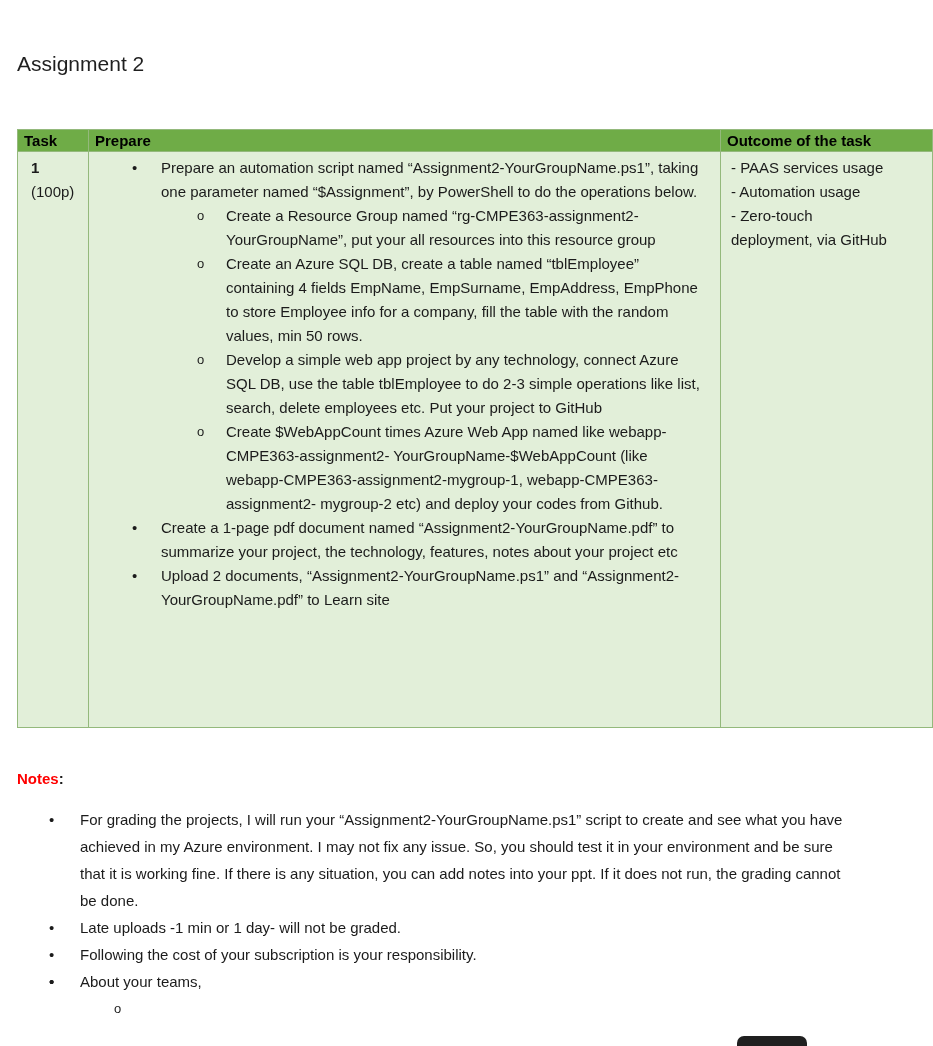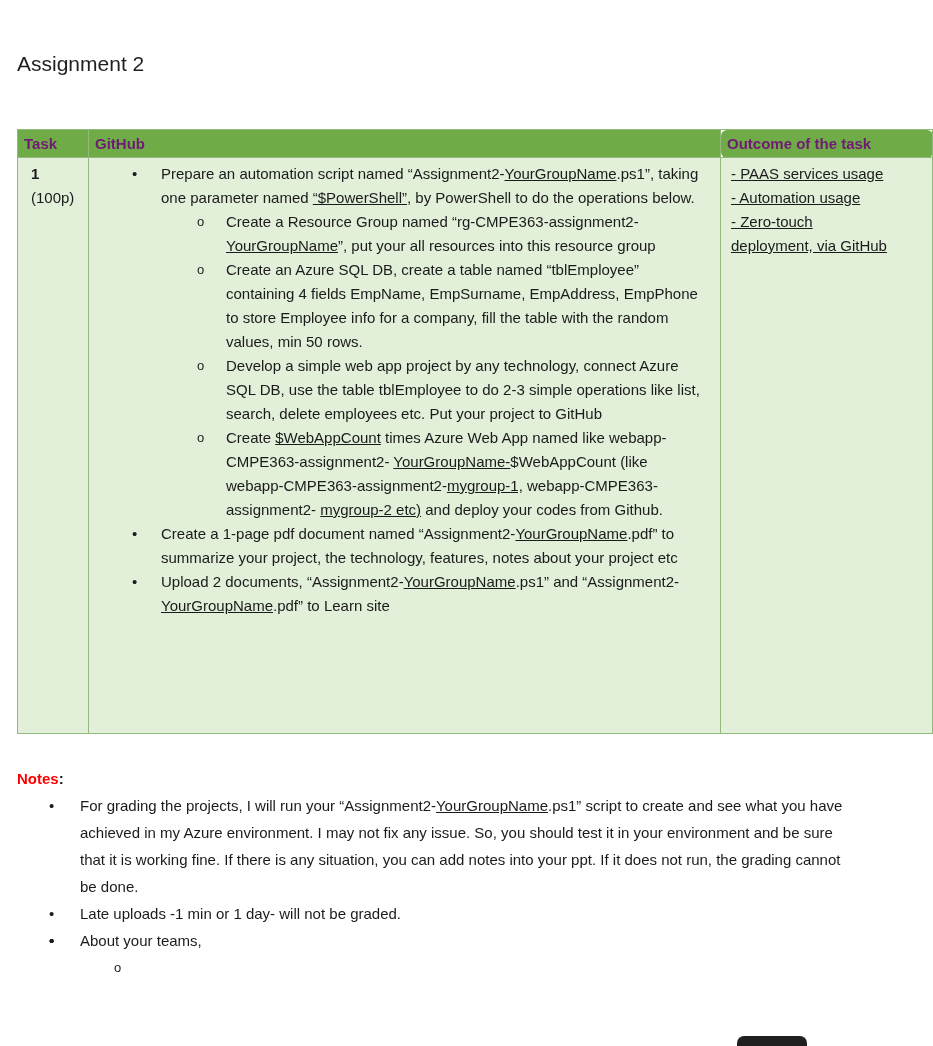--- a/index.html
+++ b/index.html
@@ -15,49 +15,49 @@
     position:absolute; left:17px; top:52px;
     font-size:21px; font-weight:400; color:#1f1f1f;text-align:right;
   }
   .task-table {
     position:absolute; left:17px; top:129px;
     width:915px; border-collapse:collapse; table-layout:fixed;
   }
   .task-table th, .task-table td { border:1px solid var(--border_green,#94B97C); }
   .task-table thead th {
     background:var(--header_green,#6FAC47);
-    color:#701a75; font-size:15px; font-weight:700;
-    text-align:left; height:28px; padding:1px 6px 1px 6px;
+    color:#000000; font-size:15px; font-weight:700;
+    text-align:left; height:22px; padding:1px 6px 1px 6px;
     vertical-align:middle;
   }
   th.c-task   { width:71px;  padding-left:13px; }
   th.c-detail { width:632px; padding-left:5px; }
-  th.c-outcome{ width:212px; padding-left:10px;border-radius:6px; }
+  th.c-outcome{ width:212px; padding-left:10px; }
   .task-table tbody td {
     background:var(--body_green,#E2EFD9);
     vertical-align:top; font-size:15px; line-height:24px;
     height:576px;
   }
   .task-cell   { padding:4px 4px 0 13px; }
   .task-num    { font-weight:700; }
   .detail-cell { padding:4px 15px 0 0; }
-  .outcome-cell{ padding:4px 8px 0 10px;text-decoration:underline; }
+  .outcome-cell{ padding:4px 8px 0 10px; }
 
   .li { position:relative; }
   .lvl1 { padding-left:72px; }
   .lvl1 > .marker { position:absolute; left:43px; }
   .lvl2 { padding-left:137px; }
   .lvl2 > .marker { position:absolute; left:108px; font-size:13px; }
-  .u { text-decoration:underline; }
+  .u { }
 
   .notes {
     position:absolute; left:17px; top:765px; width:916px;
     font-size:15px; line-height:27px;
   }
-  .notes-title { font-weight:700; }
+  .notes-title { font-weight:700; margin-bottom:14px; }
   .red { color:var(--notes_red,#FF0000); }
   .nlvl1 { padding-left:63px; padding-right:88px; position:relative; }
   .nlvl1 > .marker { position:absolute; left:32px; }
   .nlvl2 { padding-left:128px; position:relative; }
   .nlvl2 > .marker { position:absolute; left:97px; font-size:13px; }
 
   .clip {
     position:absolute; left:737px; top:1036px;
     width:70px; height:16px; border-radius:7px;
     background:#202020;
@@ -65,34 +65,34 @@
 </style>
 </head>
 <body>
 
 <h1 class="title">Assignment 2</h1>
 
 <table class="task-table">
   <thead>
     <tr>
       <th class="c-task">Task</th>
-      <th class="c-detail">GitHub</th>
+      <th class="c-detail">Prepare</th>
       <th class="c-outcome">Outcome of the task</th>
     </tr>
   </thead>
   <tbody>
     <tr>
       <td class="task-cell">
         <div class="task-num">1</div>
         <div>(100p)</div>
       </td>
       <td class="detail-cell">
         <div class="li lvl1">
           <span class="marker">•</span>
-          <span class="txt"><span>Prepare an automation script named “Assignment2-</span><span class="u">YourGroupName</span><span>.ps1”, taking one parameter named </span><span class="u">“$PowerShell”</span><span>, by PowerShell to do the operations below.</span></span>
+          <span class="txt"><span>Prepare an automation script named “Assignment2-</span><span class="u">YourGroupName</span><span>.ps1”, taking one parameter named </span><span class="u">“$Assignment”</span><span>, by PowerShell to do the operations below.</span></span>
         </div>
         <div class="li lvl2">
           <span class="marker">o</span>
           <span class="txt"><span>Create a Resource Group named “rg-CMPE363-assignment2-</span><span class="u">YourGroupName</span><span>”, put your all resources into this resource group</span></span>
         </div>
         <div class="li lvl2">
           <span class="marker">o</span>
           <span class="txt"><span>Create an Azure SQL DB, create a table named “tblEmployee” containing 4 fields EmpName, EmpSurname, EmpAddress, EmpPhone to store Employee info for a company, fill the table with the random values, min 50 rows.</span></span>
         </div>
         <div class="li lvl2">
@@ -129,20 +129,21 @@
   <div class="li nlvl1">
     <span class="marker">•</span>
     <span class="txt"><span>For grading the projects, I will run your “Assignment2-</span><span class="u">YourGroupName</span><span>.ps1” script to create and see what you have achieved in my Azure environment. I may not fix any issue. So, you should test it in your environment and be sure that it is working fine. If there is any situation, you can add notes into your ppt. If it does not run, the grading cannot be done.</span></span>
   </div>
   <div class="li nlvl1">
     <span class="marker">•</span>
     <span class="txt"><span>Late uploads -1 min or 1 day- will not be graded.</span></span>
   </div>
   <div class="li nlvl1">
     <span class="marker">•</span>
+    <span class="txt"><span>Following the cost of your subscription is your responsibility.</span></span>
   </div>
   <div class="li nlvl1">
     <span class="marker">•</span>
   </div>
   <div class="li nlvl1">
     <span class="marker">•</span>
     <span class="txt"><span>About your teams,</span></span>
   </div>
   <div class="li nlvl2">
     <span class="marker">o</span>

